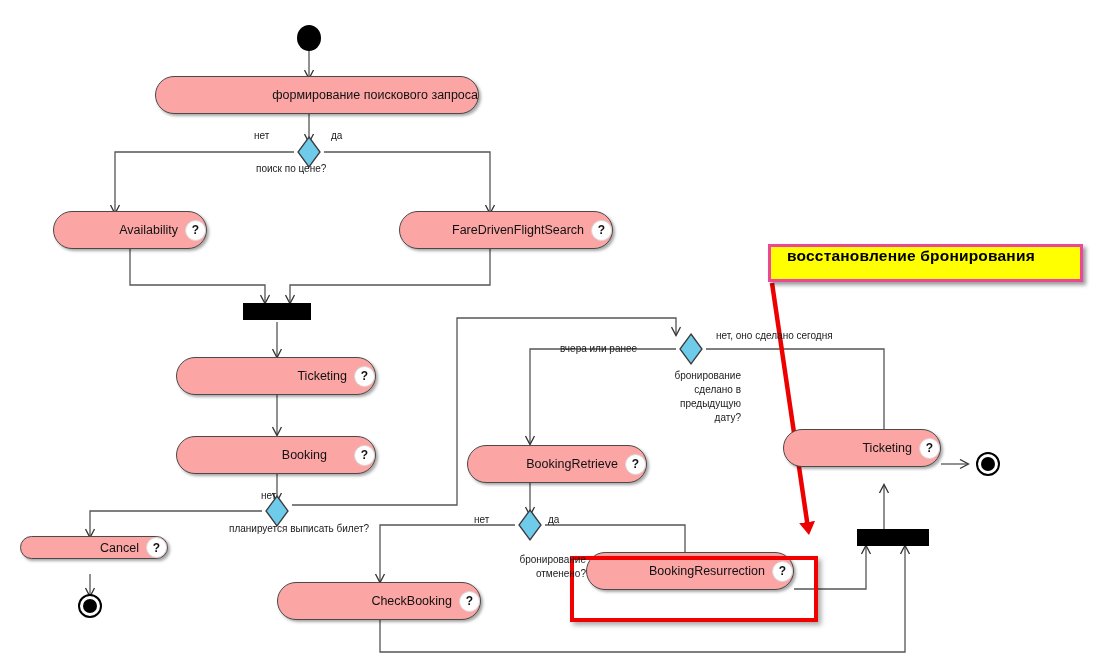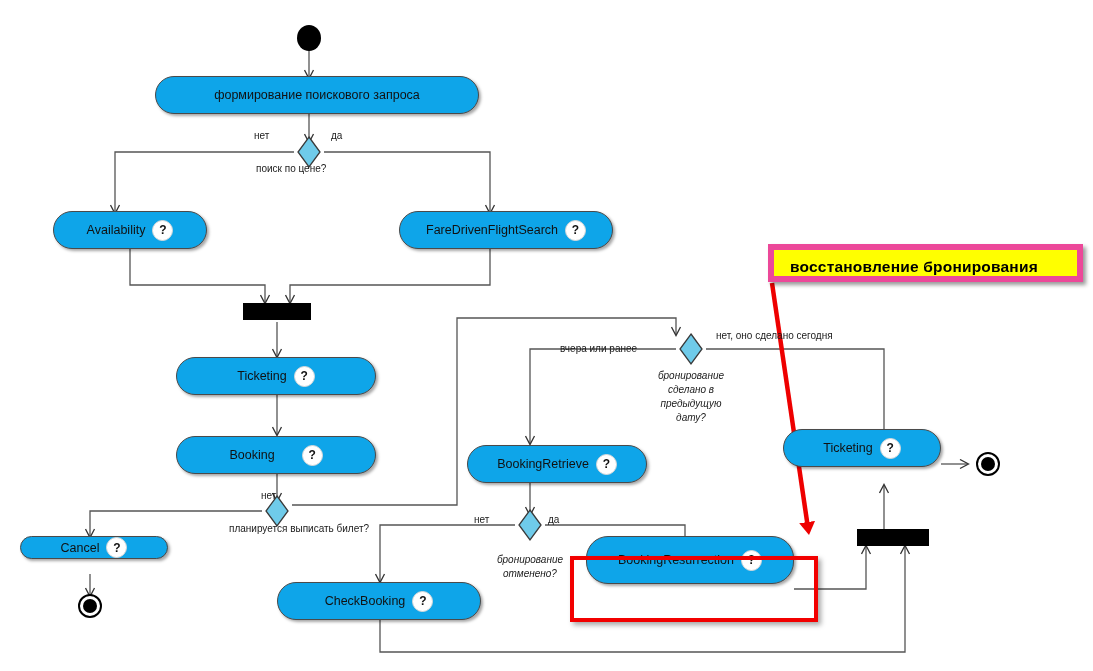--- a/index.html
+++ b/index.html
@@ -1,34 +1,34 @@
 <!DOCTYPE html>
 <html><head>
 <meta charset="utf-8">
 <style>
   html,body{margin:0;padding:0;background:#ffffff;}
   body{font-family:"Liberation Sans","DejaVu Sans",sans-serif;}
   #canvas{position:relative;width:1093px;height:671px;background:#fff;overflow:hidden;}
   #wires{position:absolute;left:0;top:0;width:1093px;height:671px;}
 
-  .node{position:absolute;box-sizing:border-box;background:#0ea5e9;
+  .node{position:absolute;box-sizing:border-box;background:#fca5a5;
         border:1.4px solid #4a4a4a;border-radius:22px;
-        display:flex;align-items:center;justify-content:center;gap:7px;
+        display:flex;align-items:center;justify-content:flex-end;gap:7px;
         box-shadow:2px 2px 3px rgba(0,0,0,.35);}
   .node .lbl{font-size:12.5px;color:#111;white-space:nowrap;}
   .node.link .lbl{}
   .qmark{width:19px;height:19px;border-radius:50%;background:#fff;
          border:1px solid #d8d8d8;display:flex;align-items:center;justify-content:center;
          font-size:12px;font-weight:bold;color:#111;line-height:1;}
 
   .etext{position:absolute;font-size:10px;color:#1a1a1a;white-space:nowrap;}
-  .etext.multi{white-space:normal;text-align:center;line-height:14px;font-style:italic;}
+  .etext.multi{white-space:normal;text-align:right;line-height:14px;}
 
-  .note{position:absolute;background:#ffff00;border:6px solid #ec4899;
-        box-sizing:border-box;display:flex;align-items:flex-end;padding-left:16px;
+  .note{position:absolute;background:#ffff00;border:3px solid #ec4899;
+        box-sizing:border-box;display:flex;align-items:flex-start;padding-left:16px;
         box-shadow:3px 3px 4px rgba(0,0,0,.4);}
   .note span{font-size:15.5px;font-weight:bold;color:#000;letter-spacing:.2px;}
 
   .hl{position:absolute;border:4px solid #f20000;box-sizing:border-box;
       background:transparent;box-shadow:3px 3px 5px rgba(0,0,0,.35);}
 </style>
 </head>
 <body>
 
 <div id="canvas">
@@ -144,21 +144,21 @@
   <div class="node link" style="left:277px;top:582px;width:204px;height:38px;">
     <span class="lbl">CheckBooking</span>
     <span class="qmark">?</span>
   </div>
 
   <div class="node link" style="left:467px;top:445px;width:180px;height:38px;">
     <span class="lbl">BookingRetrieve</span>
     <span class="qmark">?</span>
   </div>
 
-  <div class="node link" style="left:586px;top:536px;width:208px;height:48px;">
+  <div class="node link" style="left:586px;top:552px;width:208px;height:38px;">
     <span class="lbl">BookingResurrection</span>
     <span class="qmark">?</span>
   </div>
 
   <div class="node link" style="left:783px;top:429px;width:158px;height:38px;">
     <span class="lbl">Ticketing</span>
     <span class="qmark">?</span>
   </div>
 
   <div class="hl" style="left:570px;top:556px;width:248px;height:66px;"></div>

